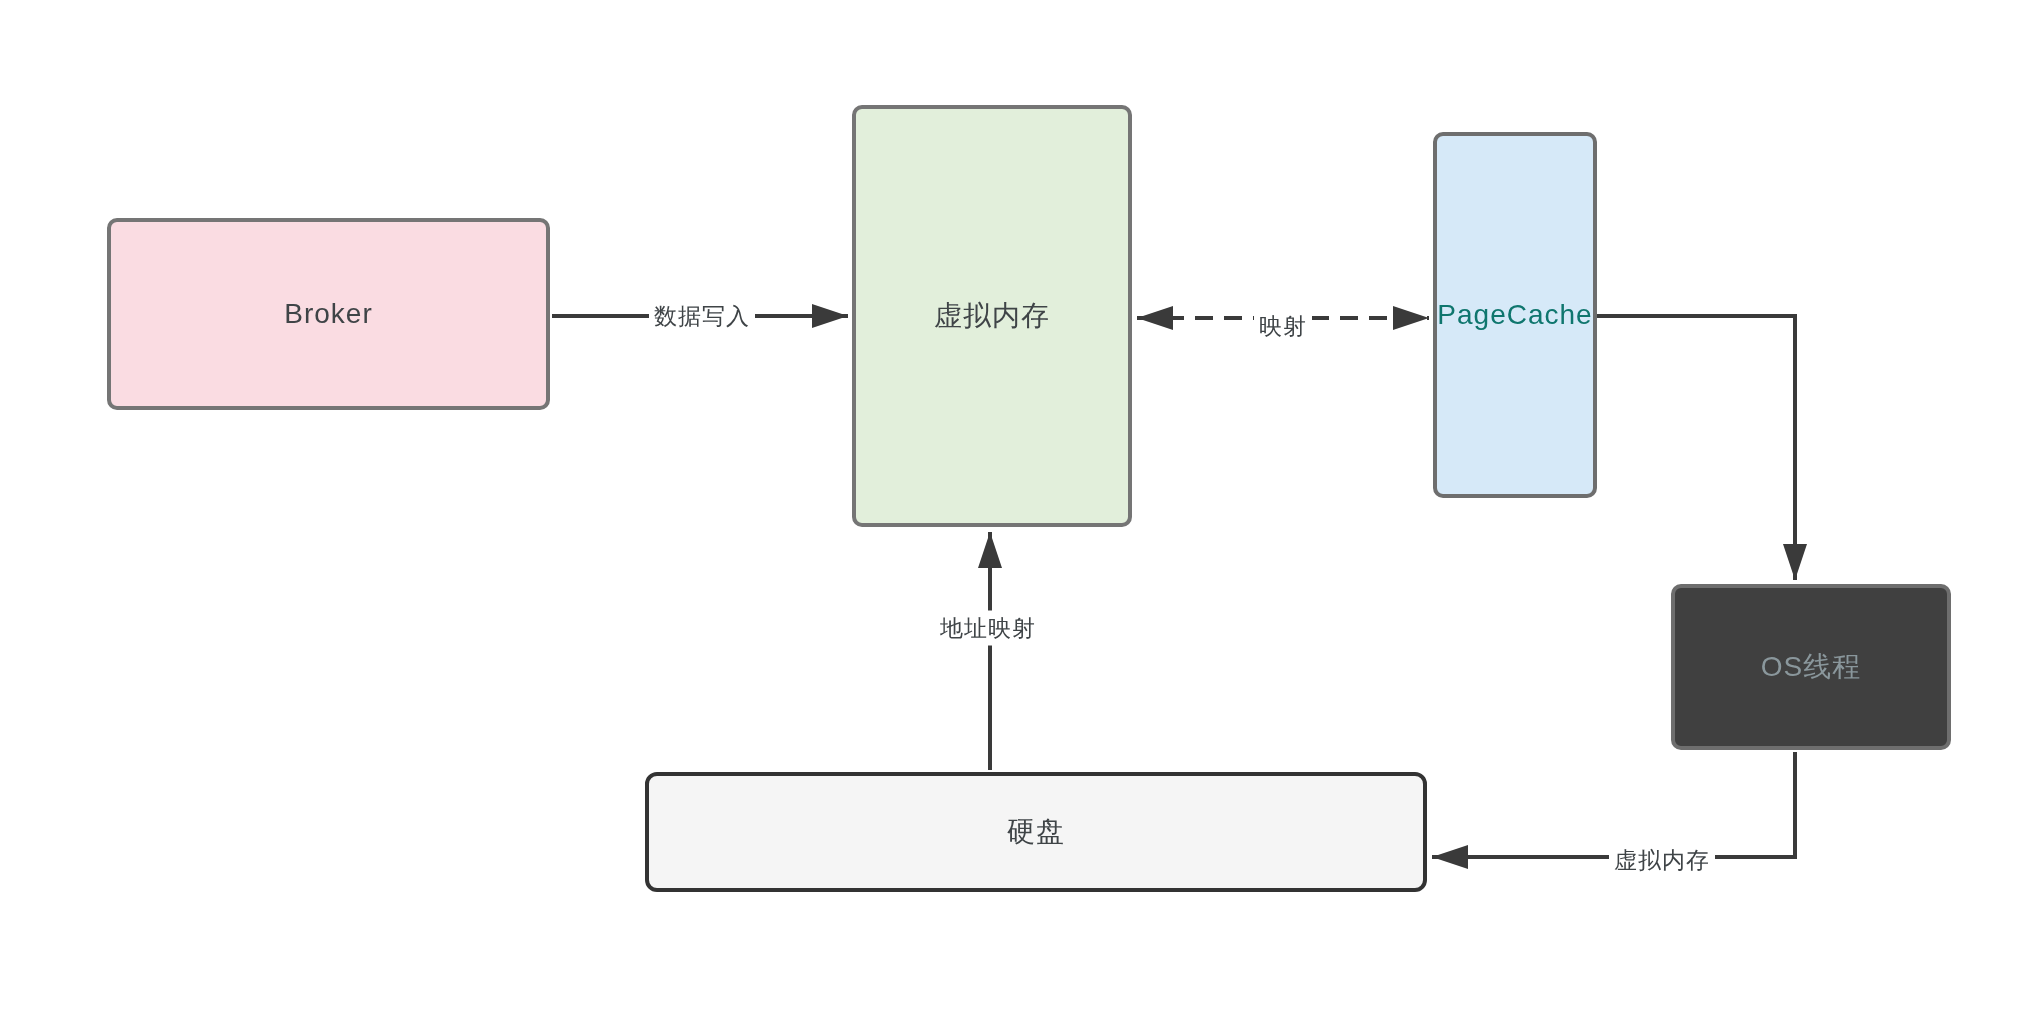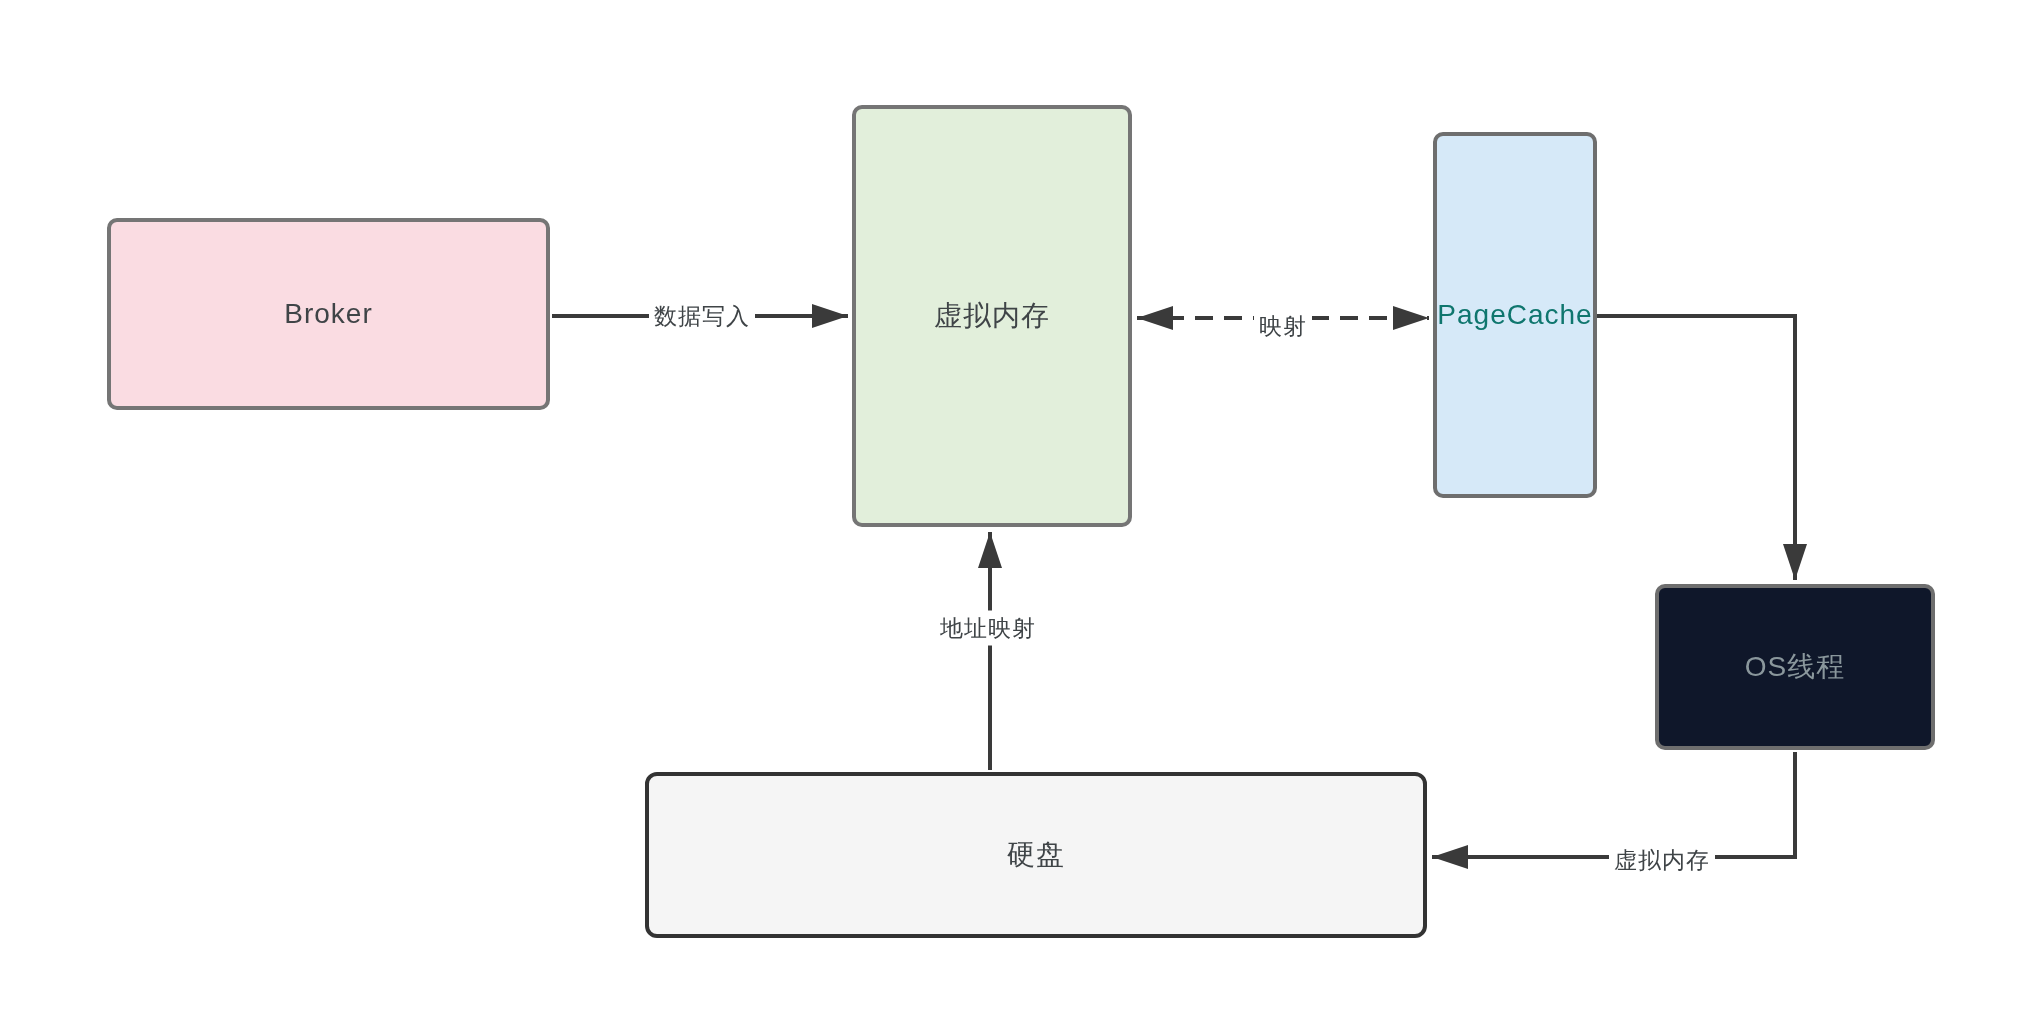--- a/index.html
+++ b/index.html
@@ -31,21 +31,21 @@
     justify-content: center;
     font-size: 28px;
     color: #3f4447;
     z-index: 2;
     letter-spacing: 1px;
   }
   .node-broker        { left: 107px;  top: 218px; width: 443px; height: 192px; }
   .node-virtual-memory{ left: 852px;  top: 105px; width: 280px; height: 422px; }
   .node-page-cache    { left: 1433px; top: 132px; width: 164px; height: 366px; }
   .node-os-thread     { left: 1655px; top: 584px; width: 280px; height: 166px; }
-  .node-hard-disk     { left: 645px;  top: 772px; width: 782px; height: 166px; border-radius: 12px; }
+  .node-hard-disk     { left: 645px;  top: 772px; width: 782px; height: 120px; border-radius: 12px; }
   .edge-label {
     position: absolute;
     transform: translate(-50%, -50%);
     background: #ffffff;
     color: #3f4447;
     font-size: 23px;
     padding: 2px 5px;
     white-space: nowrap;
     z-index: 3;
     letter-spacing: 1px;
@@ -83,21 +83,21 @@
   </div>
 
   <div class="node node-virtual-memory" style="background: rgb(226, 239, 219); border-color: rgb(117, 117, 117); color: rgb(63, 68, 71);">
     <span>虚拟内存</span>
   </div>
 
   <div class="node node-page-cache" style="background: rgb(214, 233, 248); border-color: rgb(110, 110, 110); color: #0f766e;">
     <span>PageCache</span>
   </div>
 
-  <div class="node node-os-thread" style="background: #0f172a; border-color: rgb(110, 110, 110); color: rgb(138, 151, 156);">
+  <div class="node node-os-thread" style="background: #404040; border-color: rgb(110, 110, 110); color: rgb(138, 151, 156); margin-left: 16px;">
     <span>OS线程</span>
   </div>
 
   <div class="node node-hard-disk" style="background: rgb(245, 245, 245); border-color: rgb(51, 51, 51); color: rgb(63, 68, 71);">
     <span>硬盘</span>
   </div>
 
   <div class="edge-label label-data-write">数据写入</div>
 
   <div class="edge-label label-mapping">映射</div>

